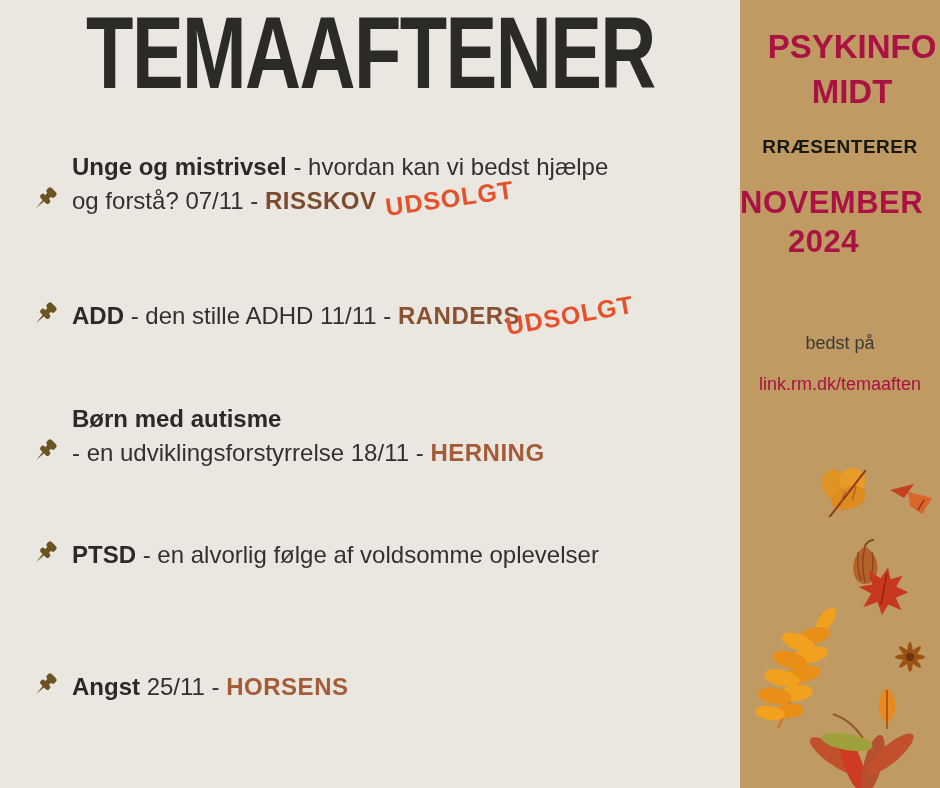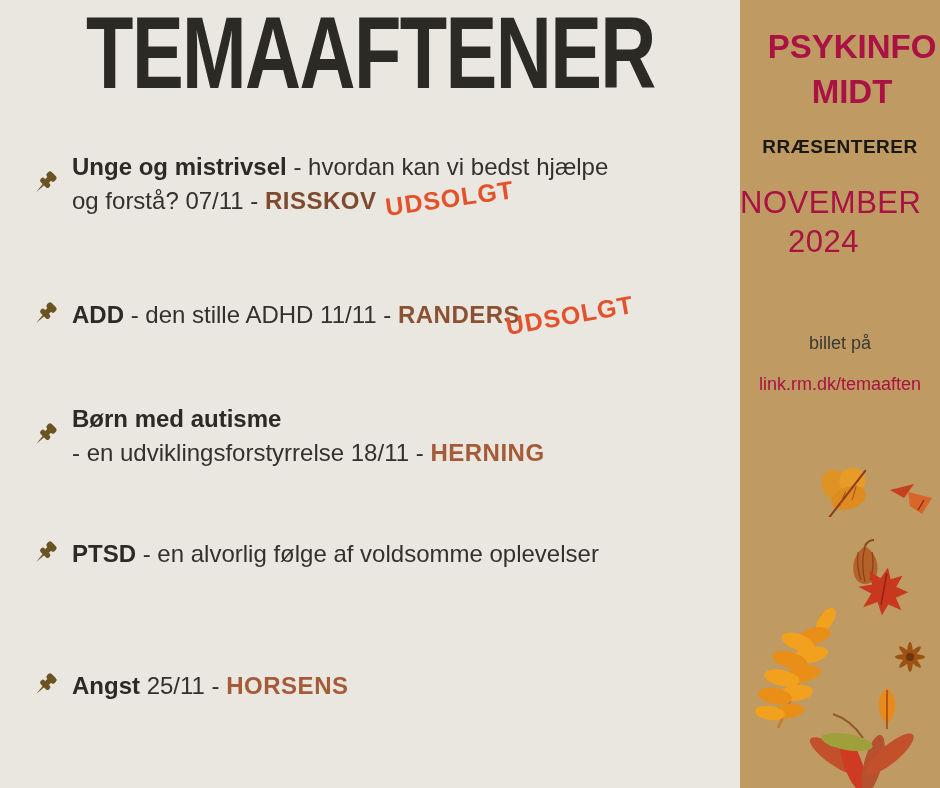--- a/index.html
+++ b/index.html
@@ -8,40 +8,40 @@
 
   
   .main{position:absolute;left:0;top:0;width:740px;height:788px;}
   h1.title{
     position:absolute;left:0;top:2px;width:740px;margin:0;text-align:center;
     font-size:97px;font-weight:700;letter-spacing:-2px;color:var(--ink,#2B2A25);
     line-height:1.0;white-space:nowrap;
   }
   h1.title .squeeze{display:inline-block;transform:scale(0.80,1.06);transform-origin:50% 20%;}
 
-  .event{position:absolute;left:26px;display:flex;align-items:center;}
+  .event{position:absolute;left:26px;display:flex;align-items:flex-end;}
   .pin{width:38px;height:38px;flex:0 0 38px;margin-top:-2px;}
   .pin path,.pin rect{fill:var(--pin,#6B5322);}
   .event-text{margin-left:8px;font-size:24px;line-height:34px;color:var(--ink-body,#32312C);}
   .line{white-space:nowrap;}
   .b{font-weight:700;color:var(--ink,#2B2A25);}
   .loc{font-weight:700;letter-spacing:0.5px;}
   .soldout{
     position:absolute;font-weight:700;font-size:25px;letter-spacing:1px;
     color:var(--soldout,#E5512A);transform:rotate(var(--rot,-8deg));white-space:nowrap;
   }
 
   
   .sidebar{position:absolute;left:740px;top:0;width:200px;height:788px;background:var(--bg-sidebar,#BF9A63);}
   .brand{position:absolute;top:24px;left:12px;width:200px;text-align:center;
     color:var(--accent,#A91243);font-weight:800;font-size:33px;line-height:45px;letter-spacing:0;}
   .presents{position:absolute;top:136px;left:0;width:200px;text-align:center;
     color:#191813;font-weight:700;font-size:19px;letter-spacing:0.5px;}
   .month{position:absolute;top:183px;left:0;width:167px;text-align:center;
-    color:var(--accent,#A91243);font-weight:400;font-size:31px;line-height:39px;letter-spacing:0.5px;}
+    color:var(--accent,#A91243);font-weight:700;font-size:31px;line-height:39px;letter-spacing:0.5px;}
   .info{position:absolute;top:330px;left:0;width:200px;text-align:center;
     color:var(--info-text,#3A3934);font-size:18px;line-height:27px;}
   .info .link{color:var(--accent,#A91243);font-size:18px;display:block;margin-top:14px;text-decoration:none;}
 
   .leaf{position:absolute;}
 
   
   .rowan-leaflet{fill:#F2A11E;}
   .rowan-leaflet.alt{fill:#E98F17;}
 </style>
@@ -138,21 +138,21 @@
     </div>
 
     <div class="presents">RRÆSENTERER</div>
 
     <div class="month">
       <div>NOVEMBER</div>
       <div>2024</div>
     </div>
 
     <div class="info">
-      <div>billet på</div>
+      <div>bedst på</div>
       <a href="#" class="link">link.rm.dk/temaaften</a>
     </div>
 
     <svg class="leaf" style="left:75px;top:463px" width="64" height="54" viewBox="0 0 64 54">
       <g transform="rotate(-18 32 27)">
         <ellipse cx="22" cy="18" rx="13" ry="15" fill="#E09325"></ellipse>
         <ellipse cx="40" cy="20" rx="13" ry="13" fill="#E89B27"></ellipse>
         <ellipse cx="31" cy="35" rx="18" ry="11" fill="#DE8C1F"></ellipse>
         <path d="M6 48 L56 14" stroke="#8F3A1C" stroke-width="2" fill="none"></path>
         <path d="M20 40 L30 28 M34 38 L42 26" stroke="#A8501F" stroke-width="1" fill="none"></path>

